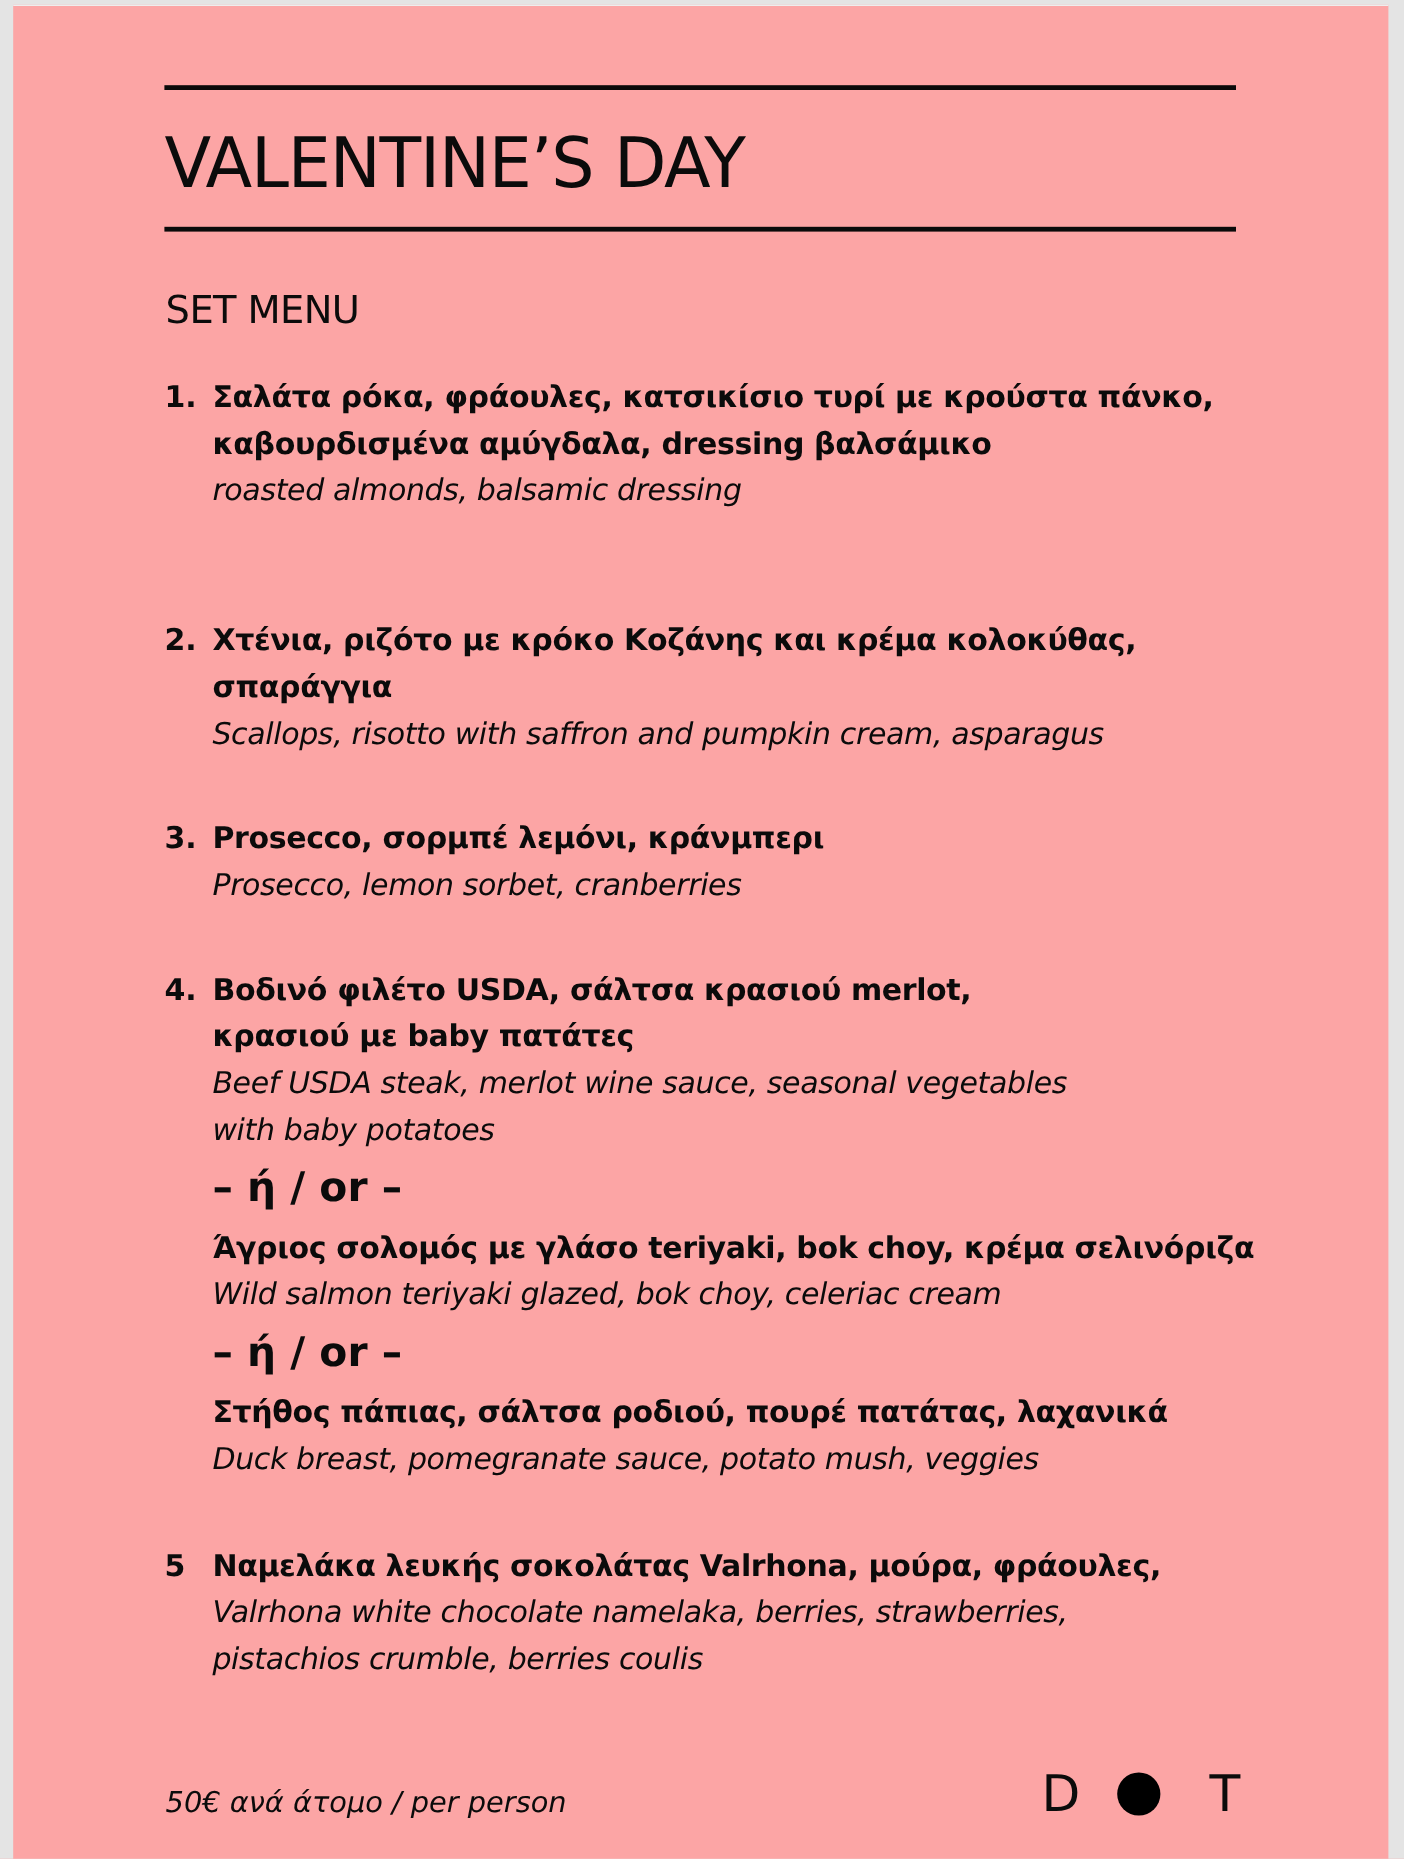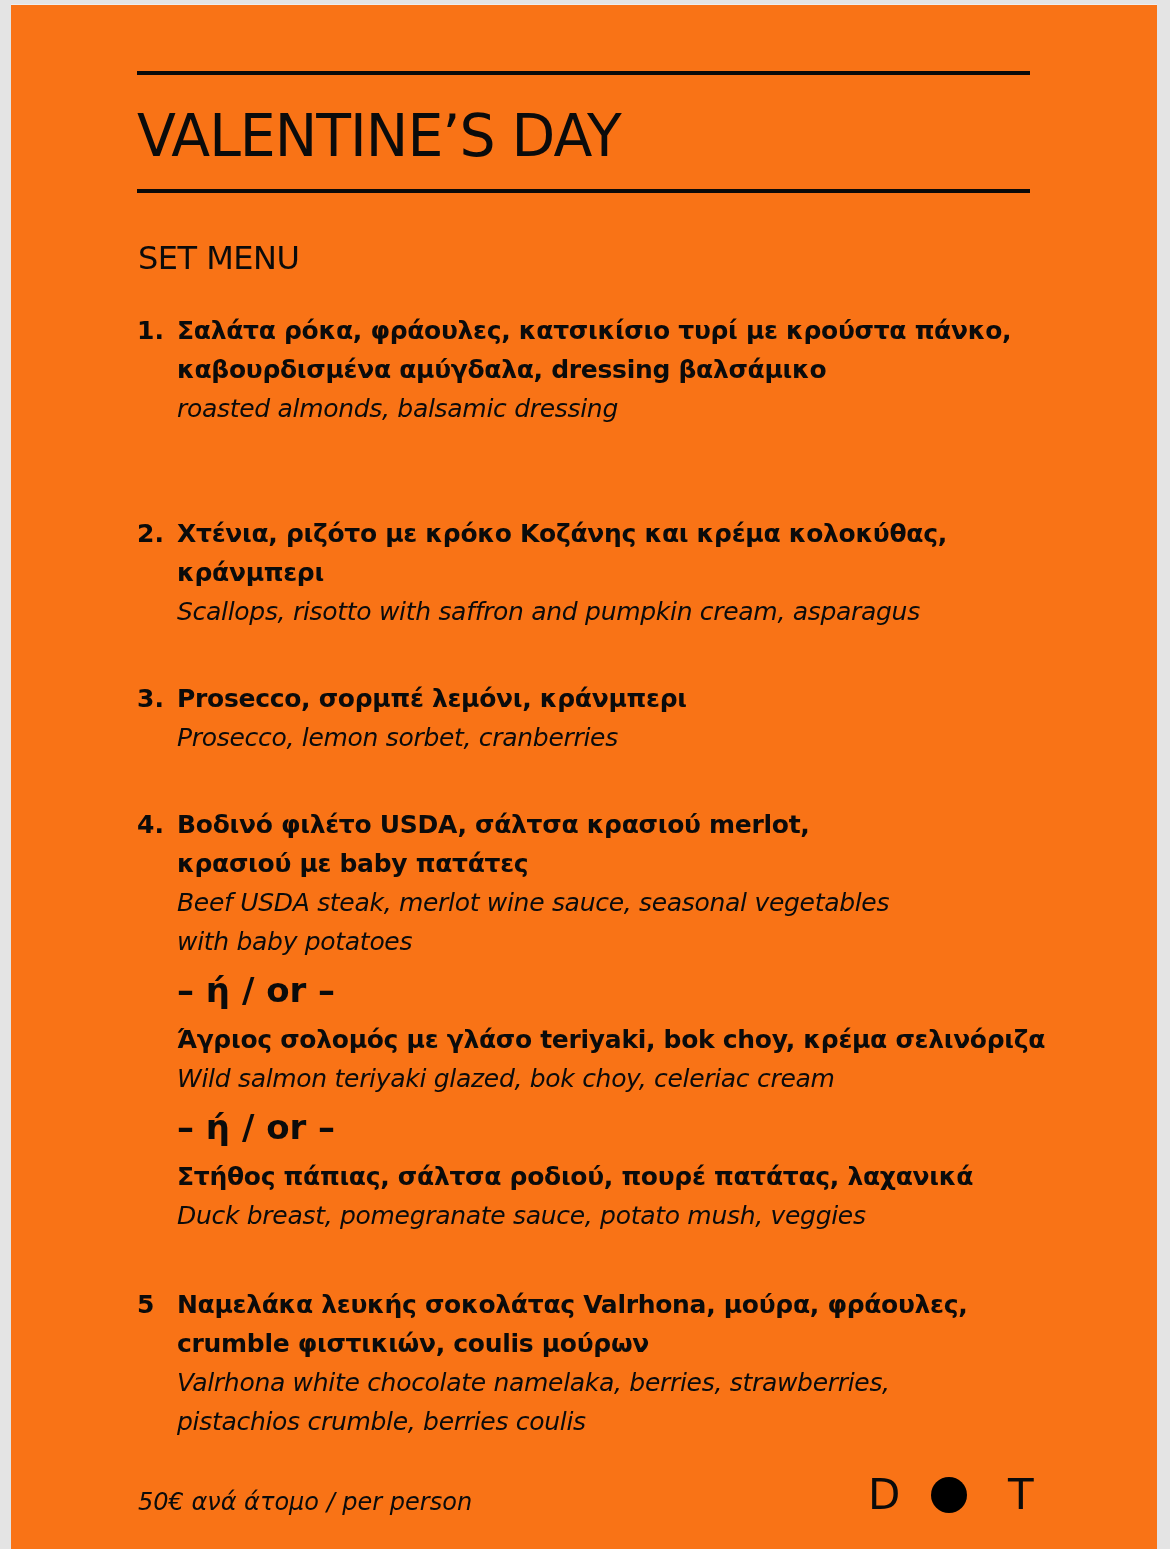--- a/index.html
+++ b/index.html
@@ -2,21 +2,21 @@
 <html><head>
   <meta charset="utf-8">
   <style>
     html, body { margin: 0; padding: 0; }
     body {
       width: 1170px; height: 1549px; background: #e4e4e4; position: relative; overflow: hidden;
       font-family: "DejaVu Sans", sans-serif; color: #0b0b0b;
     }
     .page {
       position: absolute; left: 11px; top: 4px; width: 1146px; height: 1545px;
-      background: #f97316; border-top: 1px solid #eeeeee;
+      background: #fca5a5; border-top: 1px solid #eeeeee;
     }
     .rule { position: absolute; left: 126px; width: 893px; height: 4px; background: #0a0a0a; }
     .rule.top { top: 66px; }
     .rule.bottom { top: 184px; }
     .title {
       position: absolute; left: 126px; top: 96px; font-size: 58px; font-weight: normal;
       letter-spacing: -1px; line-height: 70px; margin: 0; transform: scaleX(0.98); transform-origin: left;
     }
     .subtitle { position: absolute; left: 127px; top: 234px; font-size: 32px; line-height: 38px; letter-spacing: -0.5px; }
     .course { position: absolute; left: 126px; }
@@ -47,21 +47,21 @@
       <div class="gr">Σαλάτα ρόκα, φράουλες, κατσικίσιο τυρί με κρούστα πάνκο,</div>
       <div class="gr">καβουρδισμένα αμύγδαλα, dressing βαλσάμικο</div>
       <div class="en">roasted almonds, balsamic dressing</div>
     </div>
   </div>
 
   <div class="course" style="top:509px;">
     <div class="num">2.</div>
     <div class="body">
       <div class="gr">Χτένια, ριζότο με κρόκο Κοζάνης και κρέμα κολοκύθας,</div>
-      <div class="gr">κράνμπερι</div>
+      <div class="gr">σπαράγγια</div>
       <div class="en">Scallops, risotto with saffron and pumpkin cream, asparagus</div>
     </div>
   </div>
 
   <div class="course" style="top:674px;">
     <div class="num">3.</div>
     <div class="body">
       <div class="gr">Prosecco, σορμπέ λεμόνι, κράνμπερι</div>
       <div class="en">Prosecco, lemon sorbet, cranberries</div>
     </div>
@@ -80,21 +80,20 @@
       <div class="or">– ή / or –</div>
       <div class="gr">Στήθος πάπιας, σάλτσα ροδιού, πουρέ πατάτας, λαχανικά</div>
       <div class="en">Duck breast, pomegranate sauce, potato mush, veggies</div>
     </div>
   </div>
 
   <div class="course" style="top:1280px;">
     <div class="num">5</div>
     <div class="body">
       <div class="gr">Ναμελάκα λευκής σοκολάτας Valrhona, μούρα, φράουλες,</div>
-      <div class="gr">crumble φιστικιών, coulis μούρων</div>
       <div class="en">Valrhona white chocolate namelaka, berries, strawberries,</div>
       <div class="en">pistachios crumble, berries coulis</div>
     </div>
   </div>
 
   <div class="price">50€ ανά άτομο / per person</div>
 
   <div class="logo">
     <span class="l d">D</span>
     <span class="dot"></span>

